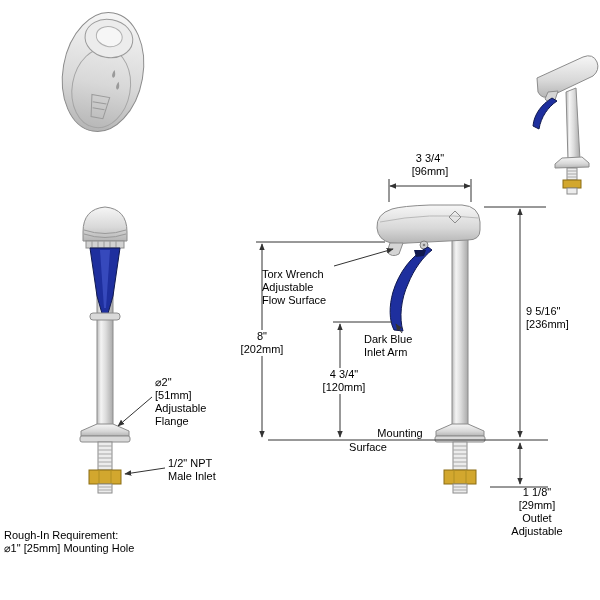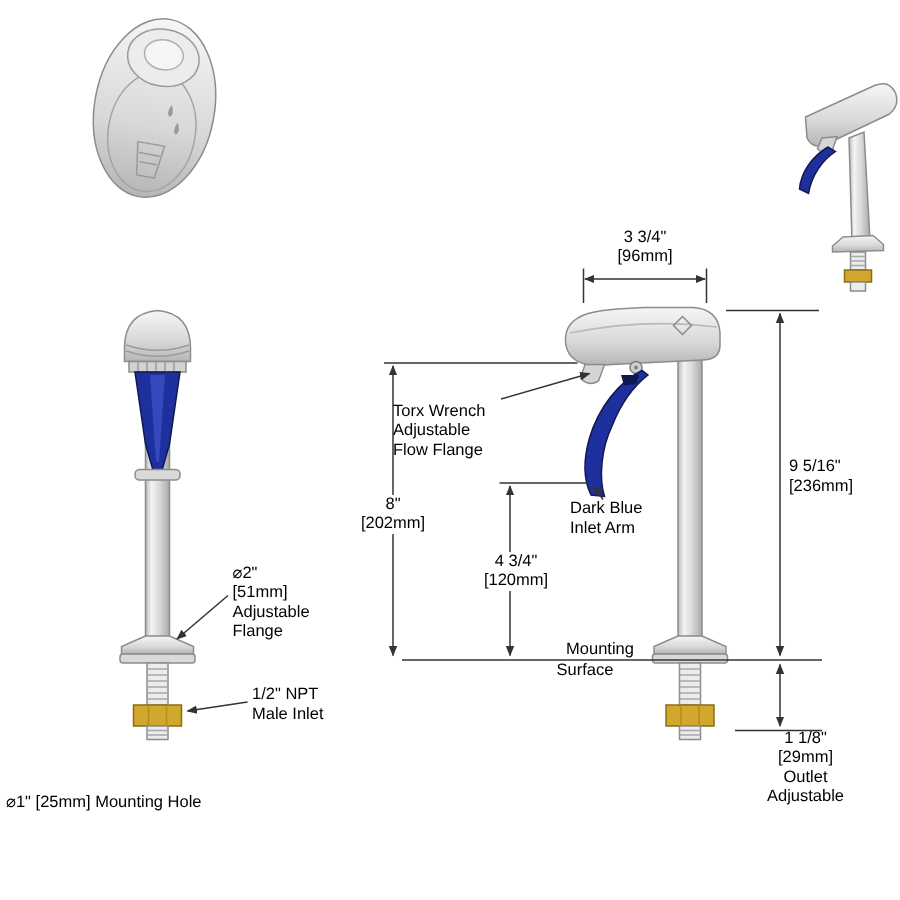--- a/index.html
+++ b/index.html
@@ -136,47 +136,47 @@
   </svg>
 
   <div class="lbl ctr" style="left:430px; top:152px;">
     <div class="dimtxt">3 3/4"</div>
     <div class="dimtxt">[96mm]</div>
   </div>
 
   <div class="lbl" style="left:262px; top:268px;">
     <div>Torx Wrench</div>
     <div>Adjustable</div>
-    <div>Flow Flange</div>
+    <div>Flow Surface</div>
   </div>
 
   <div class="lbl ctr" style="left:262px; top:330px;">
     <div class="whitebg">8"</div>
     <div class="whitebg">[202mm]</div>
   </div>
 
-  <div class="lbl" style="left:380px; top:333px;">
+  <div class="lbl" style="left:364px; top:333px;">
     <div>Dark Blue</div>
     <div>Inlet Arm</div>
   </div>
 
   <div class="lbl ctr" style="left:344px; top:368px;">
     <div class="whitebg">4 3/4"</div>
     <div class="whitebg">[120mm]</div>
   </div>
 
   <div class="lbl" style="left:524px; top:305px;">
     <div class="whitebg">9 5/16"</div>
     <div class="whitebg">[236mm]</div>
   </div>
 
   <div class="lbl ctr" style="left:400px; top:427px;">
     <div>Mounting</div>
   </div>
-  <div class="lbl ctr" style="left:390px; top:441px;text-align:center;">
+  <div class="lbl ctr" style="left:368px; top:441px;text-align:center;">
     <div>Surface</div>
   </div>
 
   <div class="lbl" style="left:155px; top:376px;">
     <div>⌀2"</div>
     <div>[51mm]</div>
     <div>Adjustable</div>
     <div>Flange</div>
   </div>
 
@@ -186,16 +186,17 @@
   </div>
 
   <div class="lbl ctr" style="left:537px; top:486px;">
     <div>1 1/8"</div>
     <div>[29mm]</div>
     <div>Outlet</div>
     <div>Adjustable</div>
   </div>
 
   <div class="lbl" style="left:4px; top:529px;">
+    <div>Rough-In Requirement:</div>
     <div>⌀1" [25mm] Mounting Hole</div>
   </div>
 
 </div>
 
 </body></html>

